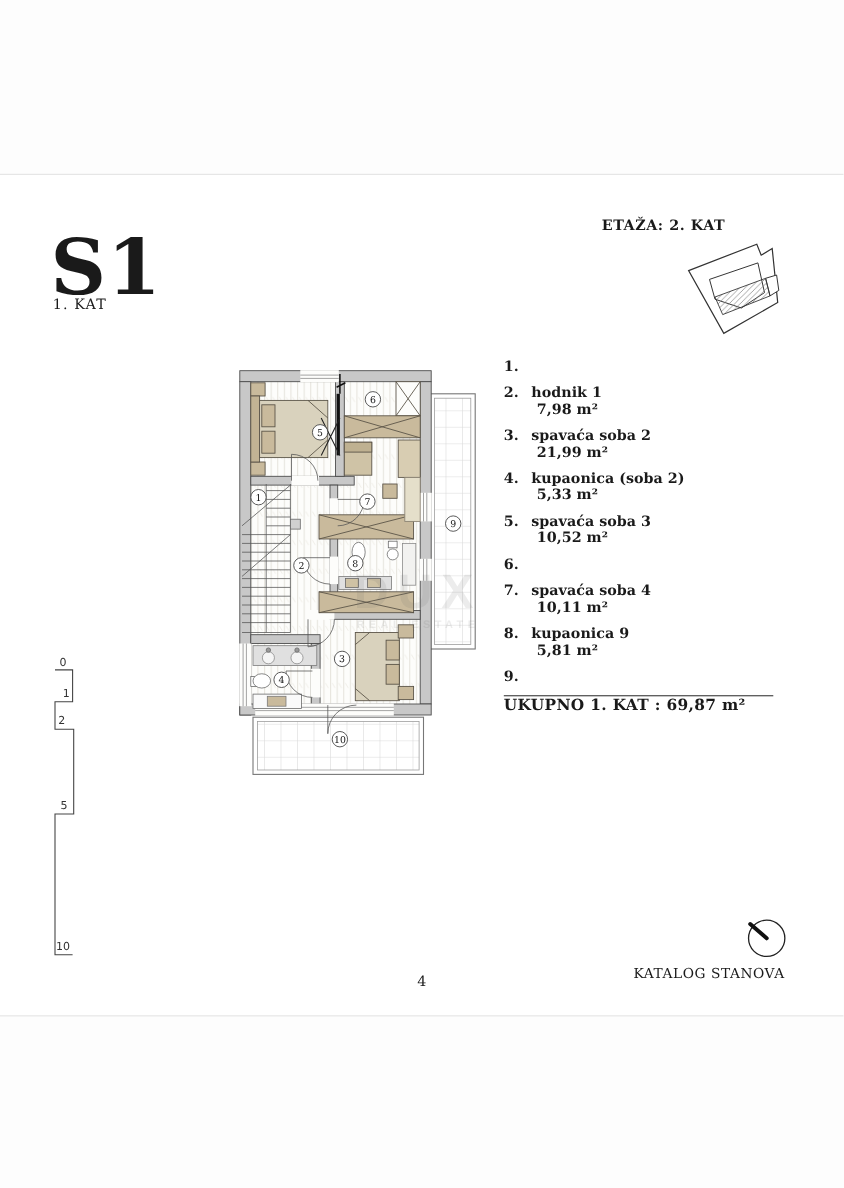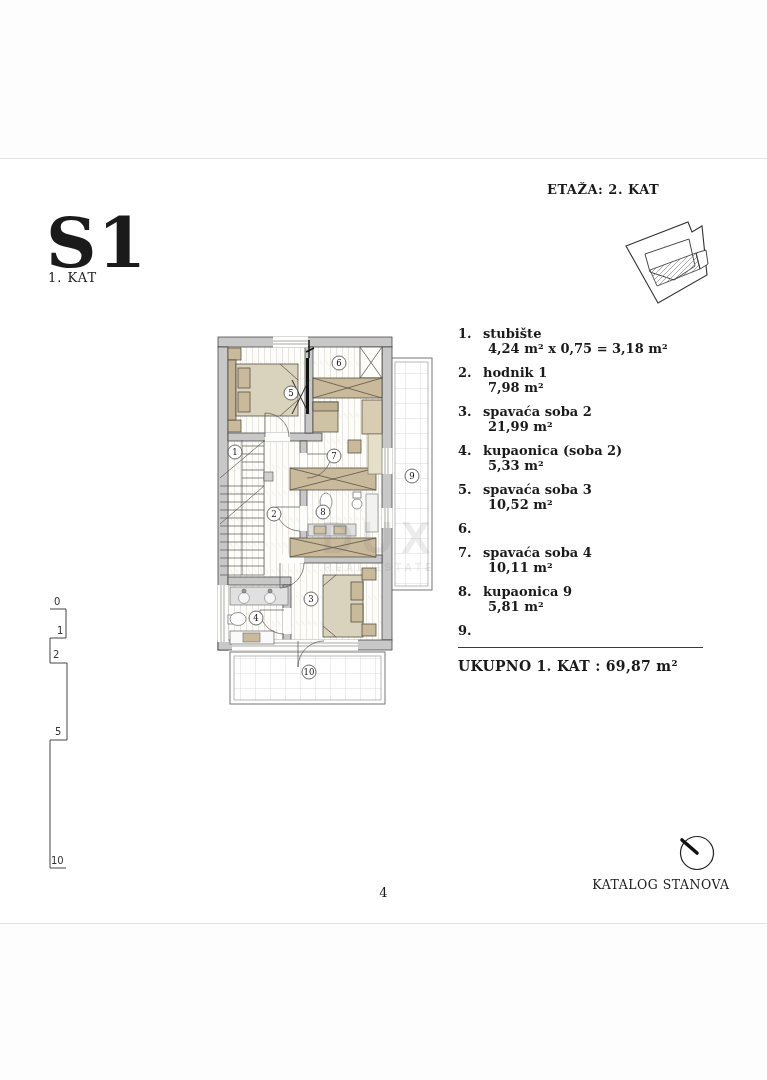--- a/index.html
+++ b/index.html
@@ -10,34 +10,34 @@
     color:#1a1a1a;
   }
   .page{
     position:absolute;left:0;top:158px;width:767px;height:764px;
     background:#ffffff;border-top:1px solid #e4e4e4;border-bottom:1px solid #e4e4e4;
   }
   
   .unit-title{position:absolute;left:46px;top:208px;line-height:1;}
   .unit-title .big{font-size:70px;font-weight:bold;letter-spacing:1px;}
   .unit-floor{position:absolute;left:48px;top:270px;font-size:13px;letter-spacing:1px;}
-  .etaza{position:absolute;left:547px;top:182px;font-size:13px;font-weight:bold;letter-spacing:.5px;}
+  .etaza{position:absolute;left:547px;top:198px;font-size:13px;font-weight:bold;letter-spacing:.5px;}
   .minimap{position:absolute;left:612px;top:212px;}
   
   .legend{position:absolute;left:458px;top:326px;width:256px;}
   .legend-item{display:flex;margin-bottom:9px;}
   .legend-no{width:25px;font-weight:bold;font-size:13px;line-height:15px;flex:none;}
   .legend-txt{font-size:13px;line-height:15px;}
   .legend-name{font-weight:bold;}
   .legend-area{font-weight:bold;padding-left:5px;}
   .legend-divider{border:none;border-top:1.6px solid #3a3a3a;margin:7px 0 0 0;width:245px;}
-  .legend-total{font-weight:bold;font-size:14px;margin-top:10px;letter-spacing:.3px;}
+  .legend-total{font-weight:bold;font-size:14px;letter-spacing:.3px;}
   
   .page-number{position:absolute;left:0;top:885px;width:767px;text-align:center;font-size:13px;}
-  .catalog-label{position:absolute;left:576px;top:877px;width:170px;text-align:center;font-size:12.5px;letter-spacing:.5px;}
+  .catalog-label{position:absolute;left:576px;top:877px;width:170px;text-align:left;font-size:12.5px;letter-spacing:.5px;}
   .compass{position:absolute;left:671px;top:830px;}
   .scalebar{position:absolute;left:42px;top:594px;}
   .plan{position:absolute;left:210px;top:328px;}
   svg text{font-family:"DejaVu Serif","Liberation Serif",serif;}
   .sb-label{font-family:"DejaVu Sans","Liberation Sans",sans-serif;font-size:10px;fill:#333;}
   .wm{font-family:"Liberation Sans","DejaVu Sans",sans-serif;font-weight:bold;fill:rgba(110,110,110,0.13);}
 </style>
 </head>
 <body>
 
@@ -250,24 +250,20 @@
     <g>
         <circle cx="99" cy="344" r="7" fill="#fff" stroke="#444" stroke-width="0.8"></circle>
         <text x="99" y="347">10</text>
       </g>
   </g>
 </svg>
 
 <div class="legend">
   <div class="legend-item">
     <div class="legend-no">1.</div>
-    <div class="legend-txt">
-        <div class="legend-name">stubište</div>
-        <div class="legend-area">4,24 m² x 0,75 = 3,18 m²</div>
-      </div>
   </div>
   <div class="legend-item">
     <div class="legend-no">2.</div>
     <div class="legend-txt">
         <div class="legend-name">hodnik 1</div>
         <div class="legend-area">7,98 m²</div>
       </div>
   </div>
   <div class="legend-item">
     <div class="legend-no">3.</div>

